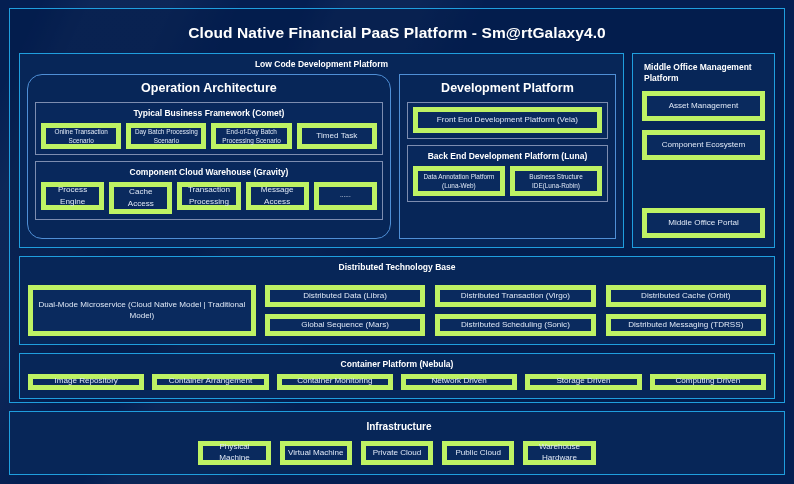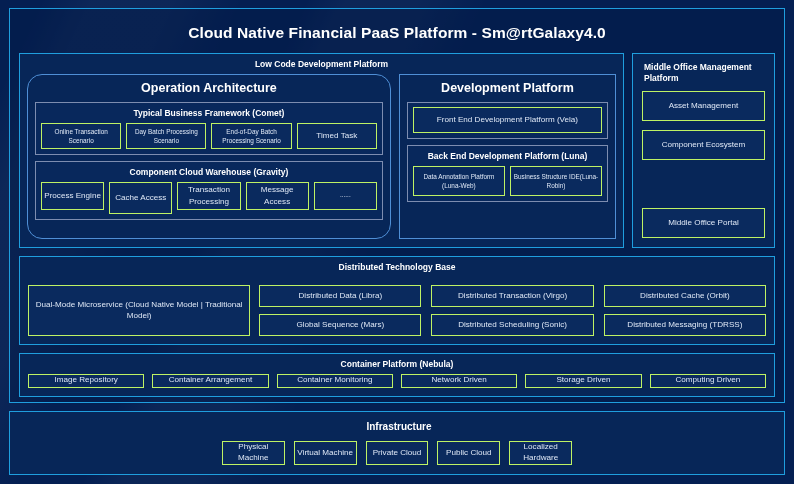--- a/index.html
+++ b/index.html
@@ -88,21 +88,21 @@
     font-size: 12.5px;
     padding: 6px 4px 6px 4px;
   }
   .panel-heading.left {
     text-align: left;
     padding-left: 8px;
   }
 
   
   .chip {
-    border: 1px solid #bef264;
+    border: 5px solid #bef264;
     background: #0a2a5e;
     color: #dfe8f6;
     display: flex;
     align-items: center;
     justify-content: center;
     text-align: center;
     font-size: 7.4px;
     line-height: 1.3;
     padding: 3px 2px;
   }
@@ -304,17 +304,17 @@
 
   </div>
 
   <div class="panel panel-cyan infrastructure">
     <div class="infra-label">Infrastructure</div>
     <div class="infra-chips">
       <div class="chip md">Physical Machine</div>
       <div class="chip md">Virtual Machine</div>
       <div class="chip md">Private Cloud</div>
       <div class="chip md">Public Cloud</div>
-      <div class="chip md">Localized Hardware</div>
+      <div class="chip md">Warehouse Hardware</div>
     </div>
   </div>
 
 </div>
 
 </body></html>

